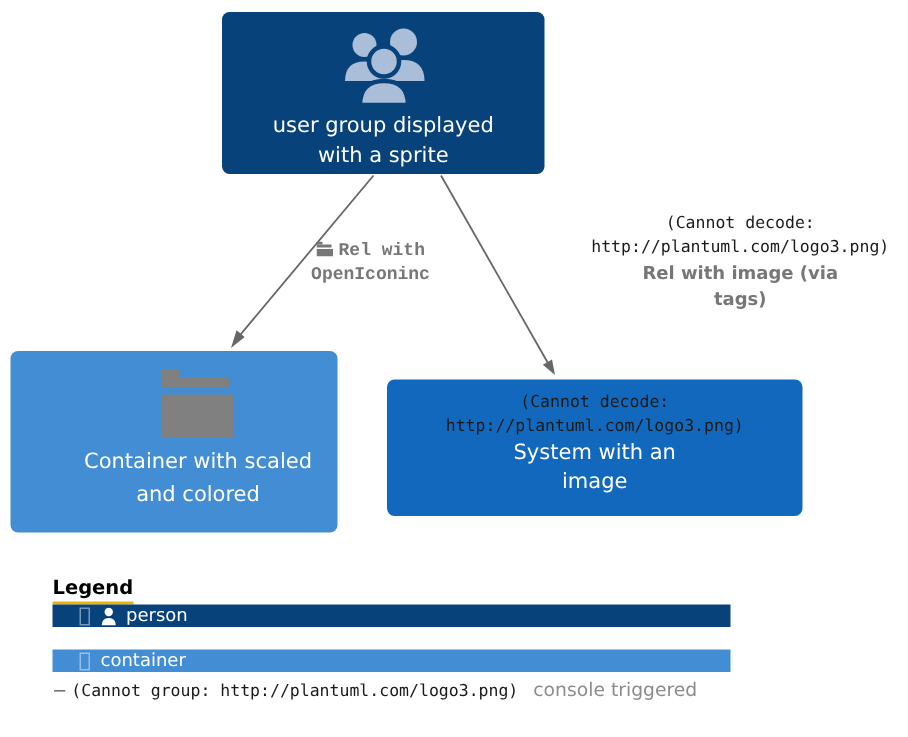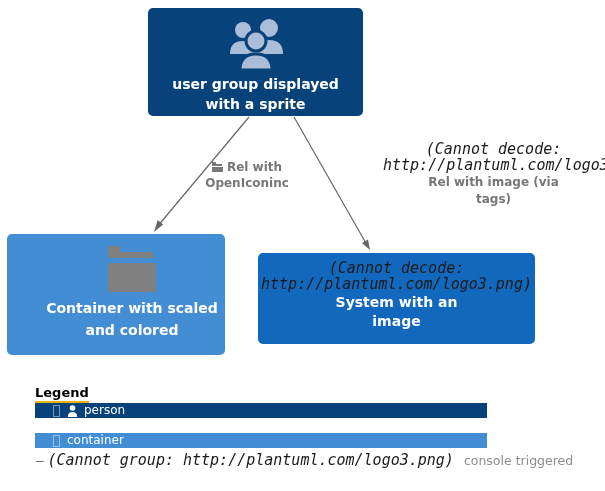--- a/index.html
+++ b/index.html
@@ -1,38 +1,38 @@
 <!DOCTYPE html>
 <html><head>
 <meta charset="utf-8">
 <style>
   html,body{margin:0;padding:0;background:#ffffff;}
   body{font-family:"DejaVu Sans","Liberation Sans",sans-serif;}
   .canvas{position:relative;width:605px;height:491px;background:#fff;overflow:hidden;}
 
   .node{position:absolute;border-radius:5px;box-sizing:border-box;text-align:center;}
-  .node-title{color:#ffffff;font-weight:bold;font-size:14px;line-height:19px;}
+  .node-title{color:#ffffff;font-weight:normal;font-size:14px;line-height:19px;}
 
   .person-box{left:148px;top:8px;width:215px;height:108px;}
   .person-box .sprite{margin-top:10px;}
   .person-box .node-title{margin-top:1px;}
 
   .container-box{left:7px;top:234px;width:218px;height:121px;padding-left:32px;}
   .container-box .big-icon{margin-top:12px;}
   .container-box .node-title{margin-top:3px;line-height:19px;}
 
   .system-box{left:258px;top:253px;width:277px;height:91px;padding-top:7px;}
-  .mono{font-family:"DejaVu Sans Mono","Liberation Mono",monospace;font-size:15px;line-height:16px;white-space:nowrap;font-style:italic;}
+  .mono{font-family:"DejaVu Sans Mono","Liberation Mono",monospace;font-size:11px;line-height:16px;white-space:nowrap;}
   .mono-dark{color:#1a1a1a;}
   .system-box .node-title{line-height:18px;margin-top:1px;}
 
   .edges{position:absolute;left:0;top:0;width:605px;height:491px;pointer-events:none;}
 
   .edge-label{position:absolute;text-align:center;color:#777777;font-weight:bold;font-size:12px;line-height:16px;}
-  .edge-label-left{left:192px;top:159px;width:110px;}
+  .edge-label-left{left:192px;top:159px;width:110px;font-family:Liberation Mono, monospace;}
   .edge-label-right{left:383px;top:141px;width:221px;}
   .edge-label-right .mono{font-weight:normal;}
   .edge-label-right .rel-text{line-height:15px;margin-top:2px;}
 
   .mini-folder{display:inline-block;vertical-align:-1px;margin-right:4px;}
 
   .legend-title{position:absolute;left:35px;top:385px;font-size:13px;font-weight:bold;color:#000;
     border-bottom:2px solid #eab308;padding-bottom:1px;}
   .legend-row{position:absolute;left:35px;width:452px;height:15px;color:#ffffff;font-size:12px;
     line-height:15px;display:flex;align-items:center;padding-left:18px;box-sizing:border-box;}

